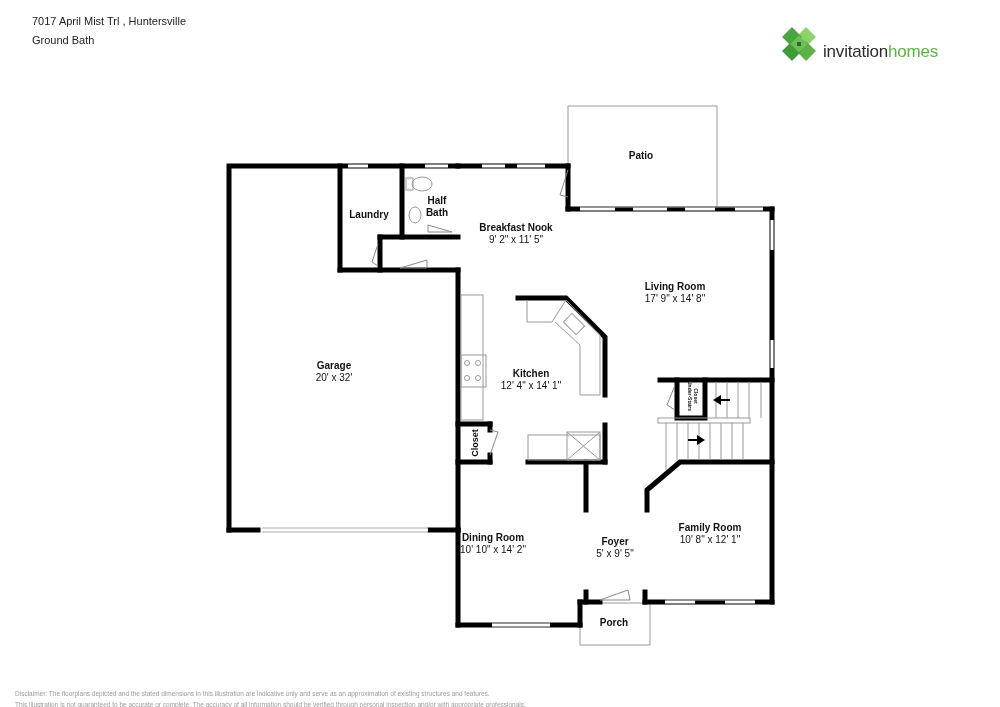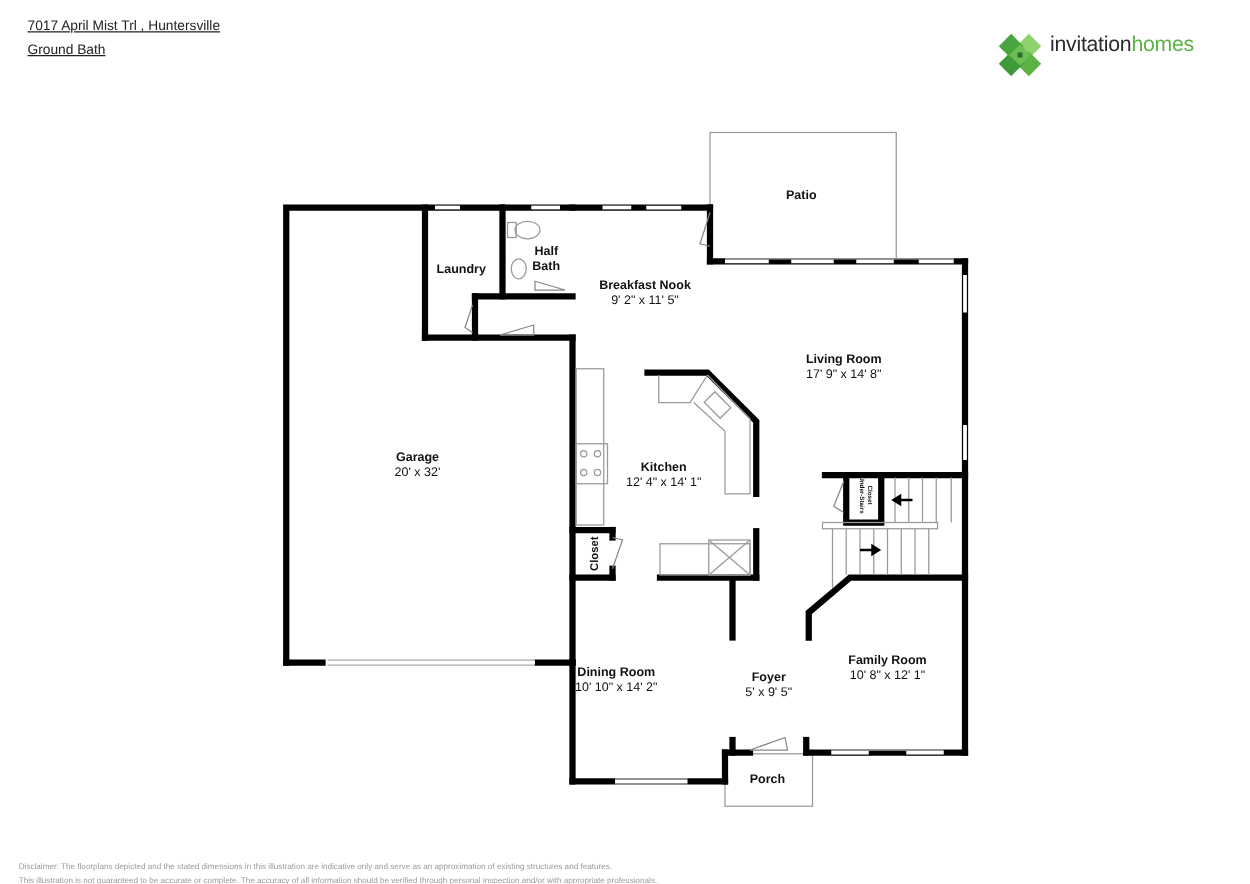--- a/index.html
+++ b/index.html
@@ -1,18 +1,18 @@
 <!DOCTYPE html>
 <html><head>
 <meta charset="utf-8">
 <style>
   html, body { margin: 0; padding: 0; background: #ffffff; }
   body { width: 1000px; height: 707px; position: relative; overflow: hidden; font-family: "Liberation Sans", sans-serif; color: #111; }
-  .hdr { position: absolute; left: 22px; font-size: 11px; color: #222; text-decoration: underline; }
-  .logo { position: absolute; left: 798px; top: 26px; display: flex; align-items: flex-start; }
+  .hdr { position: absolute; left: 32px; font-size: 11px; color: #222; }
+  .logo { position: absolute; left: 781px; top: 26px; display: flex; align-items: flex-end; }
   .logo-text { font-size: 17px; margin-left: 6px; letter-spacing: -0.2px; }
   .logo-text .a { color: #2b2b2b; }
   .logo-text .b { color: #5cb245; }
   .plan { position: absolute; left: 0; top: 0; }
   .disc { position: absolute; left: 15px; font-size: 6.5px; color: #9a9a9a; white-space: nowrap; }
   .room-label { font-family: "Liberation Sans", sans-serif; font-weight: bold; font-size: 10px; fill: #111; }
   .room-dim { font-family: "Liberation Sans", sans-serif; font-size: 10px; fill: #111; }
 </style>
 </head>
 <body>

